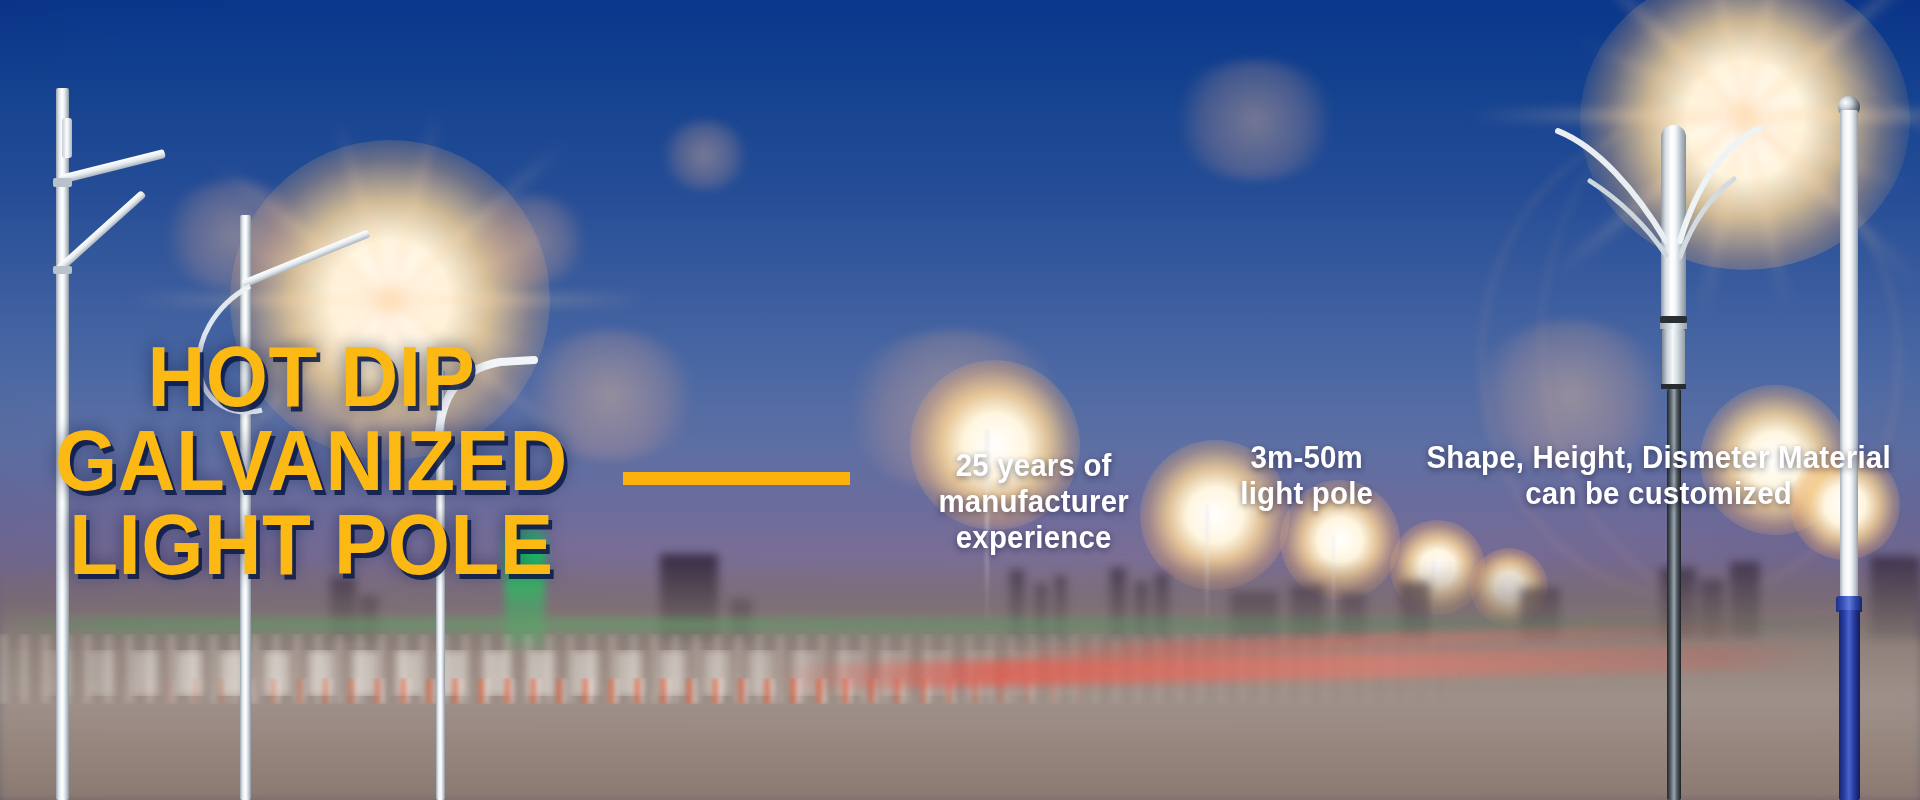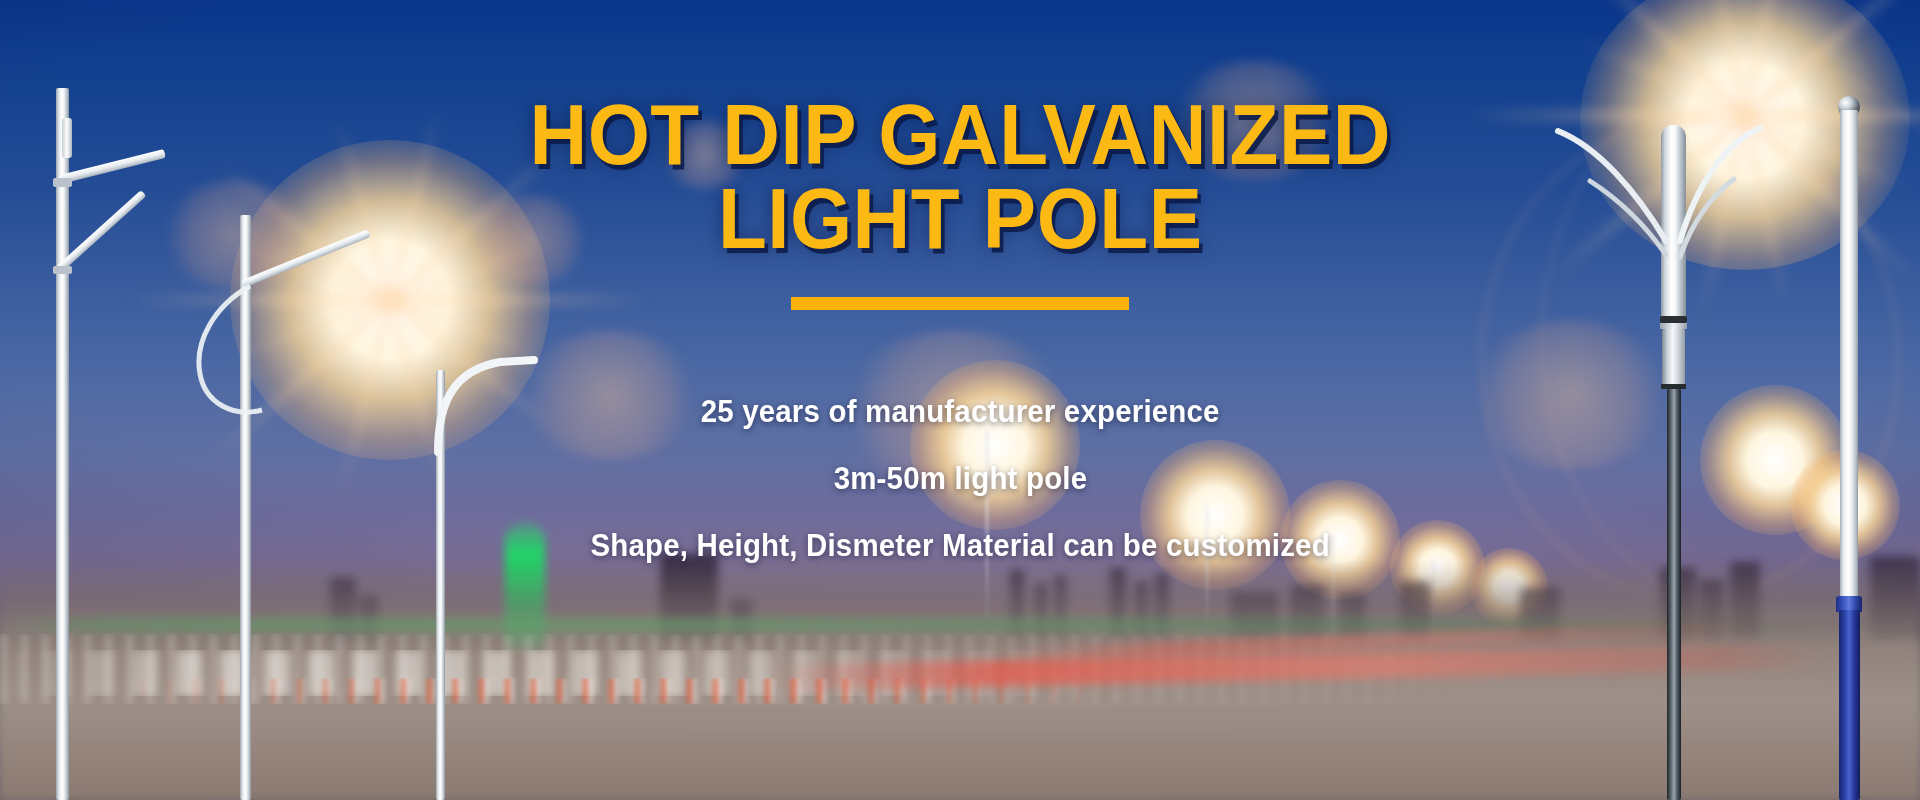--- a/index.html
+++ b/index.html
@@ -144,22 +144,22 @@
   }
   .arm{
     position:absolute;
     background:linear-gradient(180deg, #ffffff 0%, #e8edf1 48%, #aab4bd 100%);
     border-radius:3px;
   }
 
   
   .content{
     position:absolute; left:0; right:0; top:0; bottom:0;
-    display:flex; flex-direction:column; align-items:center;
-    padding-top:92px;
+    display:flex; align-items:center;
+    padding-top:120px;
     z-index:40;
   }
   .headline{
     margin:0;
     font-family:"Liberation Sans Narrow","Liberation Sans", sans-serif;
     font-weight:bold;
     font-size:86px;
     line-height:.98;
     letter-spacing:.5px;
     text-align:center;

